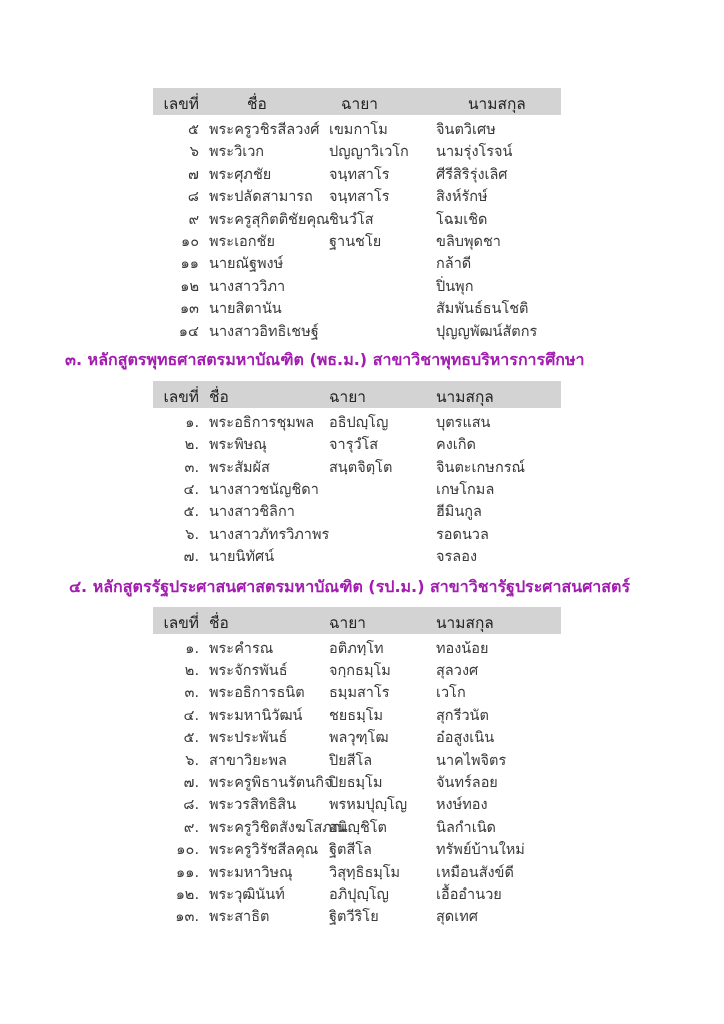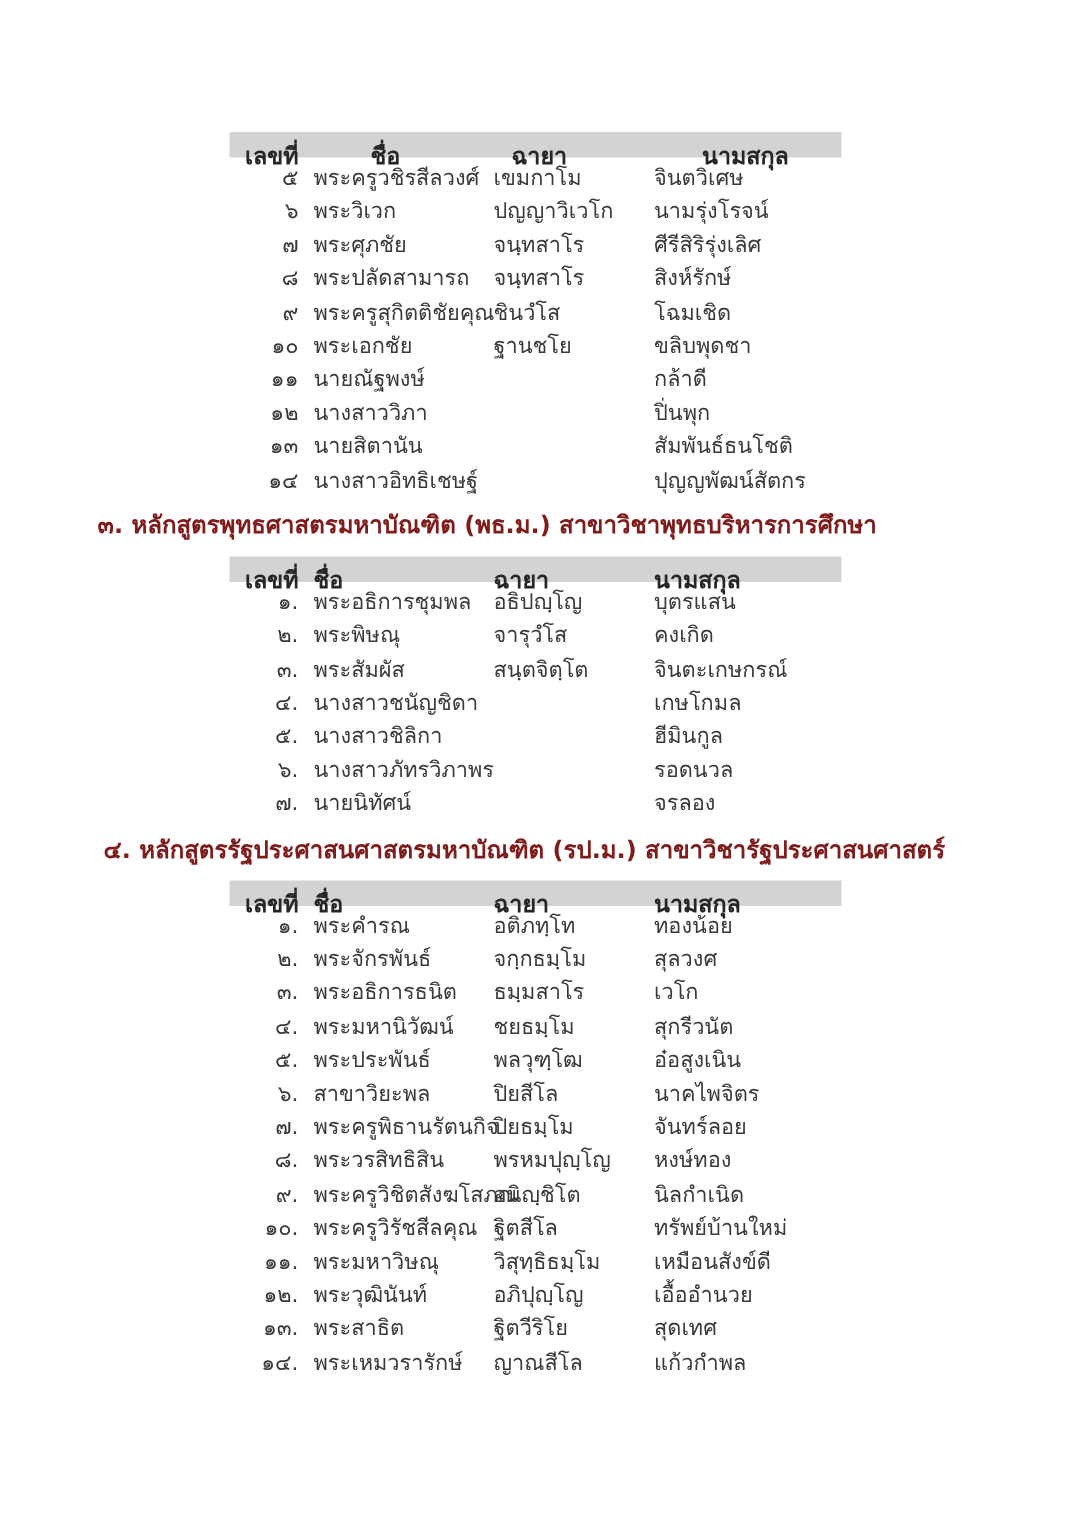--- a/index.html
+++ b/index.html
@@ -11,43 +11,43 @@
     padding:88px 0 0 65px;
     font-family:"DejaVu Sans","Liberation Sans",sans-serif;
     color:var(--text-color,#3a3a3a);
     overflow:hidden;
   }
   .table-block { width:408px; margin-left:88px; }
   .thead {
     display:grid;
     grid-template-columns:56px 120px 107px 125px;
     background:var(--header-bg,#d3d3d3);
-    height:17px; line-height:33px;
-    font-weight:bold; font-size:15.5px;
+    height:27px; line-height:33px;
+    font-weight:normal; font-size:15.5px;
     color:#262626;
   }
   .thead .c { white-space:nowrap; }
   .thead .no { text-align:center; }
   
   .t1 .thead .name   { padding-left:38px; }
   .t1 .thead .chaya  { padding-left:12px; }
   .t1 .thead .surname{ padding-left:32px; }
   
   .left-head .thead .name, .left-head .thead .chaya, .left-head .thead .surname { padding-left:0; text-align:left; }
   .tbody { padding-top:3px; }
   .trow {
     display:grid;
     grid-template-columns:56px 120px 107px 125px;
     height:22.4px; line-height:22.4px;
     font-size:14.5px;
   }
   .trow .c { white-space:nowrap; overflow:visible; }
   .c.no { text-align:right; padding-right:10px; box-sizing:border-box; }
   .section-heading {
-    font-size:16px; font-weight:bold; color:#7f1d1d;
+    font-size:16px; font-weight:bold; color:#a21caf;
     margin:0; white-space:nowrap;
   }
   .sh-3 { margin:5px 0 9px 0; }
   .sh-4 { margin:6px 0 8px 4px; }
 </style>
 </head>
 <body>
 
 <div class="page">
 
@@ -286,22 +286,16 @@
     <div class="c surname">เอื้ออำนวย</div>
   </div>
 
   <div class="trow">
     <div class="c no">๑๓.</div>
     <div class="c name">พระสาธิต</div>
     <div class="c chaya">ฐิตวีริโย</div>
     <div class="c surname">สุดเทศ</div>
   </div>
 
-  <div class="trow">
-    <div class="c no">๑๔.</div>
-    <div class="c name">พระเหมวรารักษ์</div>
-    <div class="c chaya">ญาณสีโล</div>
-    <div class="c surname">แก้วกำพล</div>
-  </div>
 </div>
   </section>
 
 </div>
 
 </body></html>

